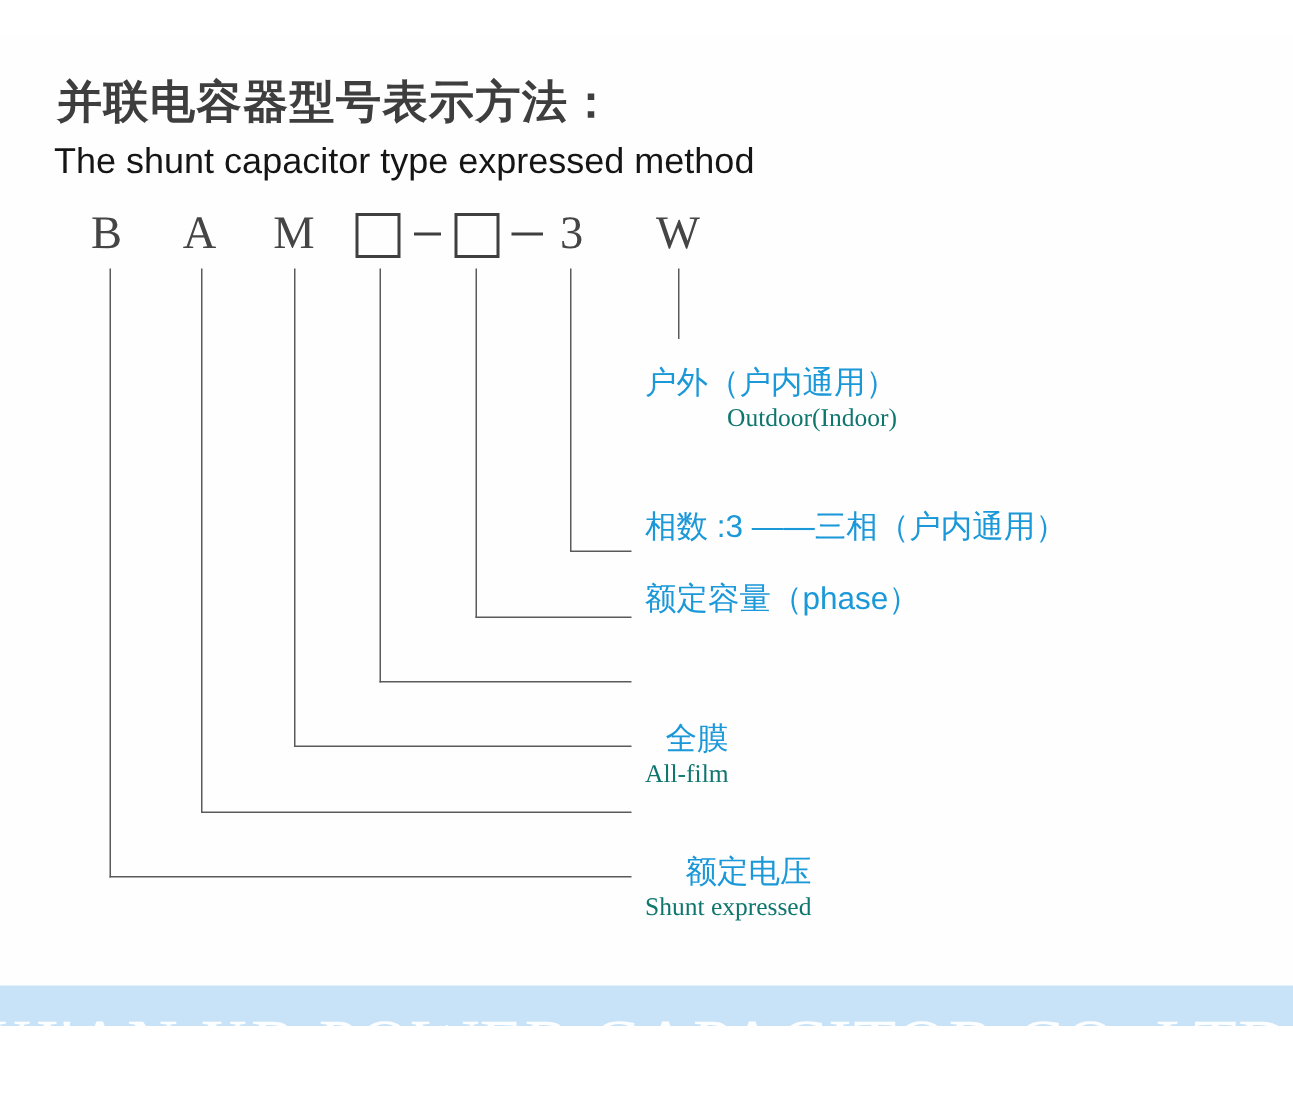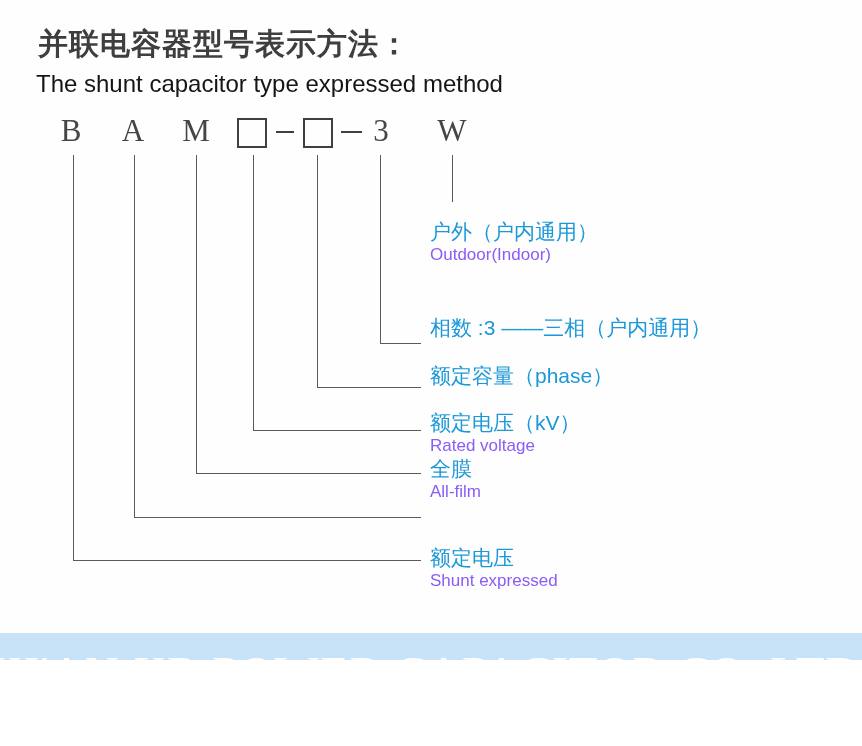--- a/index.html
+++ b/index.html
@@ -2,20 +2,21 @@
 <html><head>
 <meta charset="utf-8">
 <style>
   html,body{margin:0;padding:0;}
   .page{
     position:relative;
     width:862px;height:660px;
     background:#fefefe;
     overflow:hidden;
     font-family:"Liberation Serif", serif;
+    margin-top:24px;
   }
   .title-zh{
     position:absolute;left:38px;top:24px;
     font-family:"Liberation Sans", sans-serif;
     font-size:30px;font-weight:bold;
     color:#3e3e3e;letter-spacing:1px;
     white-space:nowrap;
   }
   .title-en{
     position:absolute;left:36px;top:70px;
@@ -41,30 +42,30 @@
     position:absolute;top:131px;height:2px;
     background:#3f3f3f;
   }
   
   .connector{
     position:absolute;
     border-left:1px solid #5a5a5a;
   }
   .connector.elbow{ border-bottom:1px solid #5a5a5a; }
   
-  .label-block{ position:absolute;left:430px; }
+  .label-block{ position:absolute;left:430px;text-align:right; }
   .label-zh{
     font-family:"Liberation Sans", sans-serif;
     font-size:21px;line-height:24px;
     color:#1b98d8;white-space:nowrap;
   }
   .label-en{
-    font-family:Liberation Sans, sans-serif;
+    font-family:Liberation Serif, serif;
     font-size:17px;line-height:22px;
-    color:#8b5cf6;white-space:nowrap;
+    color:#0f766e;white-space:nowrap;
   }
   
   .footer-banner{
     position:absolute;left:0;top:633px;
     width:862px;height:80px;
     background:#c8e3f8;
     display:flex;align-items:center;justify-content:center;
   }
   .footer-company{
     font-family:"Liberation Serif", serif;
@@ -101,24 +102,20 @@
   <div class="label-block" style="top:220px">
     <div class="label-zh">户外（户内通用）</div>
     <div class="label-en">Outdoor(Indoor)</div>
   </div>
   <div class="label-block" style="top:316px">
     <div class="label-zh">相数 :3 ——三相（户内通用）</div>
   </div>
   <div class="label-block" style="top:364px">
     <div class="label-zh">额定容量（phase）</div>
   </div>
-  <div class="label-block" style="top:411px">
-    <div class="label-zh">额定电压（kV）</div>
-    <div class="label-en">Rated voltage</div>
-  </div>
   <div class="label-block" style="top:457px">
     <div class="label-zh">全膜</div>
     <div class="label-en">All-film</div>
   </div>
   <div class="label-block" style="top:546px">
     <div class="label-zh">额定电压</div>
     <div class="label-en">Shunt expressed</div>
   </div>
 
   <div class="footer-banner">

